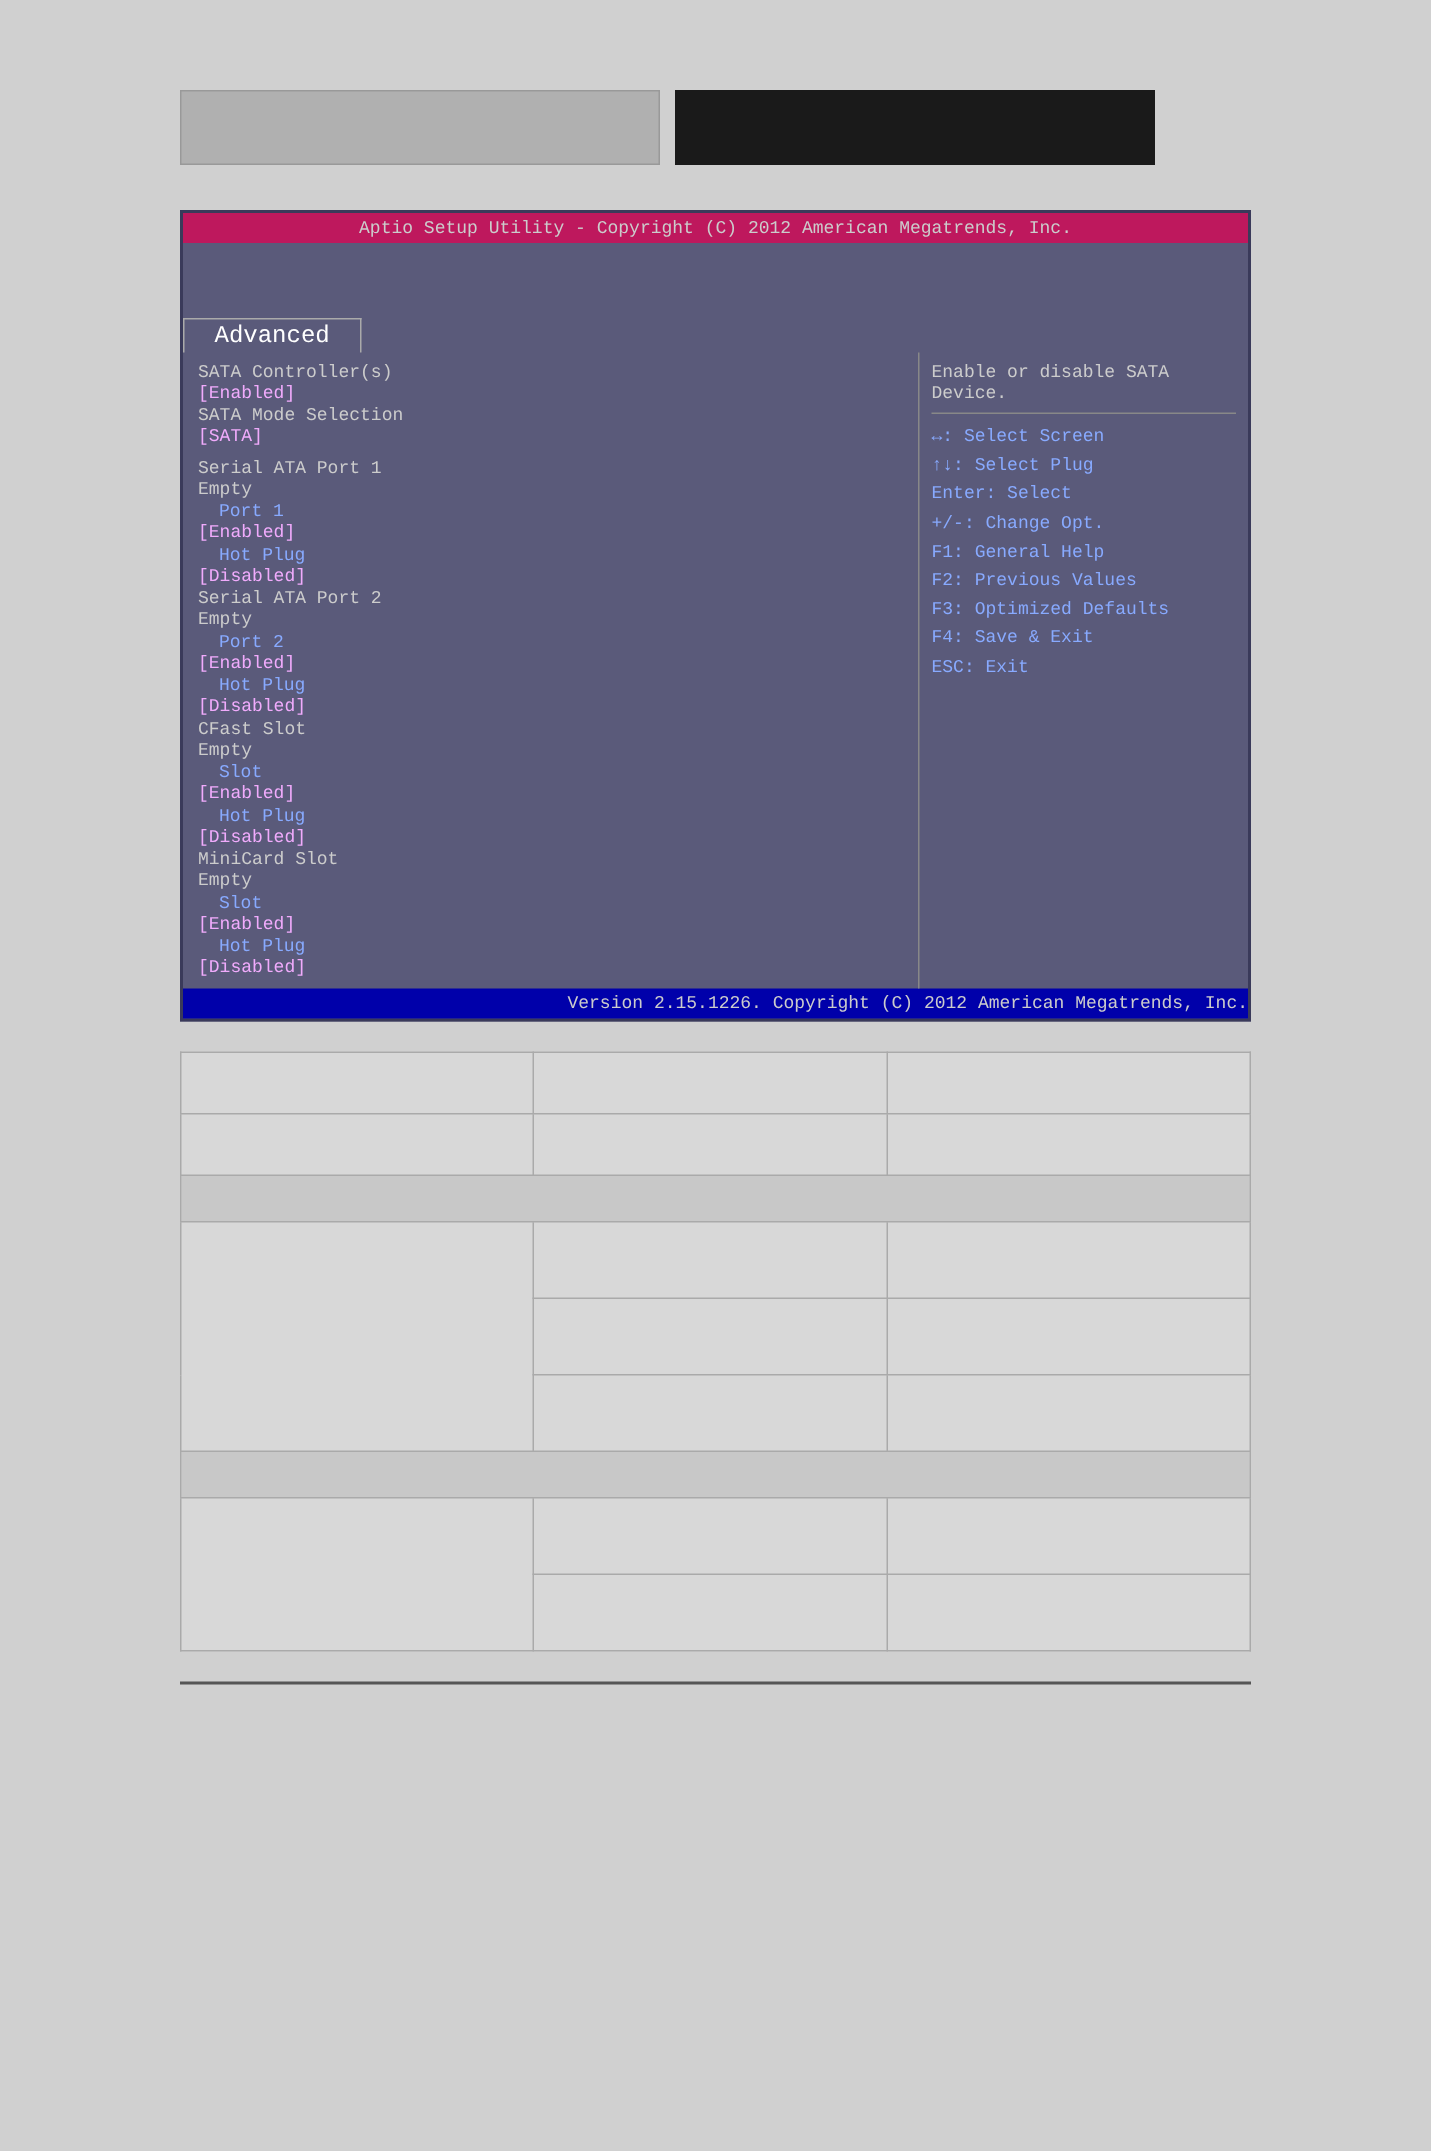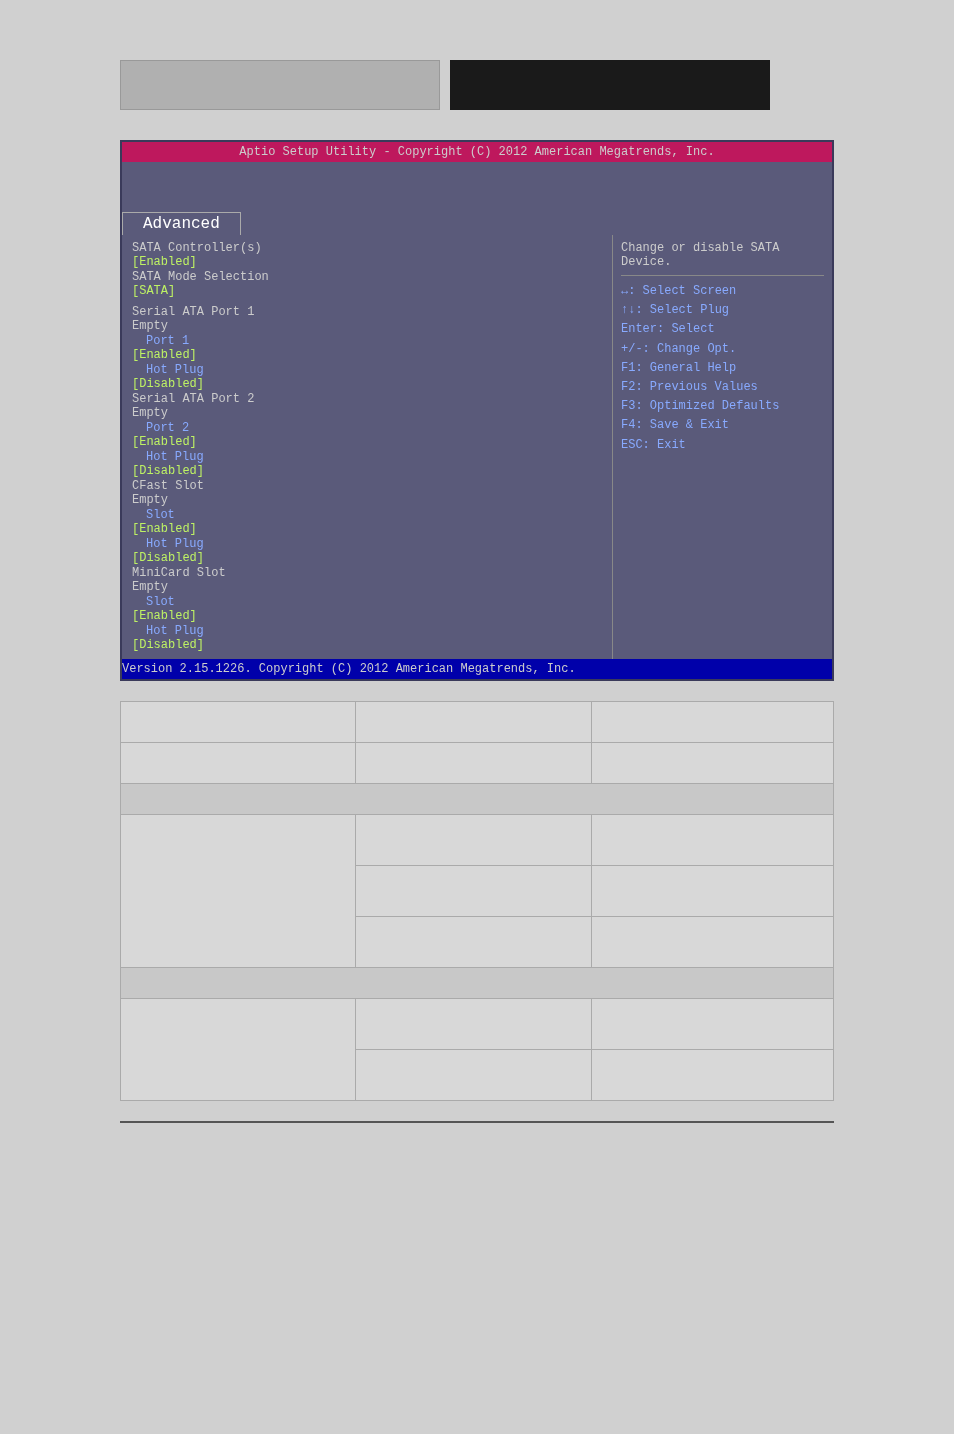--- a/index.html
+++ b/index.html
@@ -91,21 +91,21 @@
     .bios-label {
       color: #cccccc;
       min-width: 180px;
       font-size: 12px;
     }
     .bios-label.indent1 {
       padding-left: 14px;
       color: #88aaff;
     }
     .bios-value {
-      color: #bef264;
+      color: #f0abfc;
       font-size: 12px;
     }
     .bios-value.plain {
       color: #cccccc;
     }
     .spacer { height: 6px; }
 
     
     .bios-right {
       width: 220px;
@@ -126,21 +126,21 @@
     .bios-key-hint {
       color: #88aaff;
       font-size: 12px;
       line-height: 1.6;
     }
 
     
     .bios-footer {
       background: #0000aa;
       color: #cccccc;
-      text-align: left;
+      text-align: right;
       padding: 3px 0;
       font-size: 12px;
     }
 
     
     .table-section {
       margin: 20px 120px 20px 120px;
     }
     .data-table {
       width: 100%;
@@ -255,21 +255,21 @@
         <span class="bios-value">[Enabled]</span>
       </div>
       <div class="bios-row">
         <span class="bios-label indent1">Hot Plug</span>
         <span class="bios-value">[Disabled]</span>
       </div>
 
     </div>
 
     <div class="bios-right">
-      <div class="bios-help-text">Change or disable SATA Device.</div>
+      <div class="bios-help-text">Enable or disable SATA Device.</div>
       <div class="bios-divider"></div>
       <div class="bios-key-hint">
         <div>↔: <span>Select</span> <span>Screen</span></div>
         <div>↑↓: <span>Select</span> <span>Plug</span></div>
         <div>Enter: Select</div>
         <div>+/-: Change Opt.</div>
         <div>F1: General Help</div>
         <div>F2: Previous Values</div>
         <div>F3: Optimized Defaults</div>
         <div>F4: Save &amp; Exit</div>

